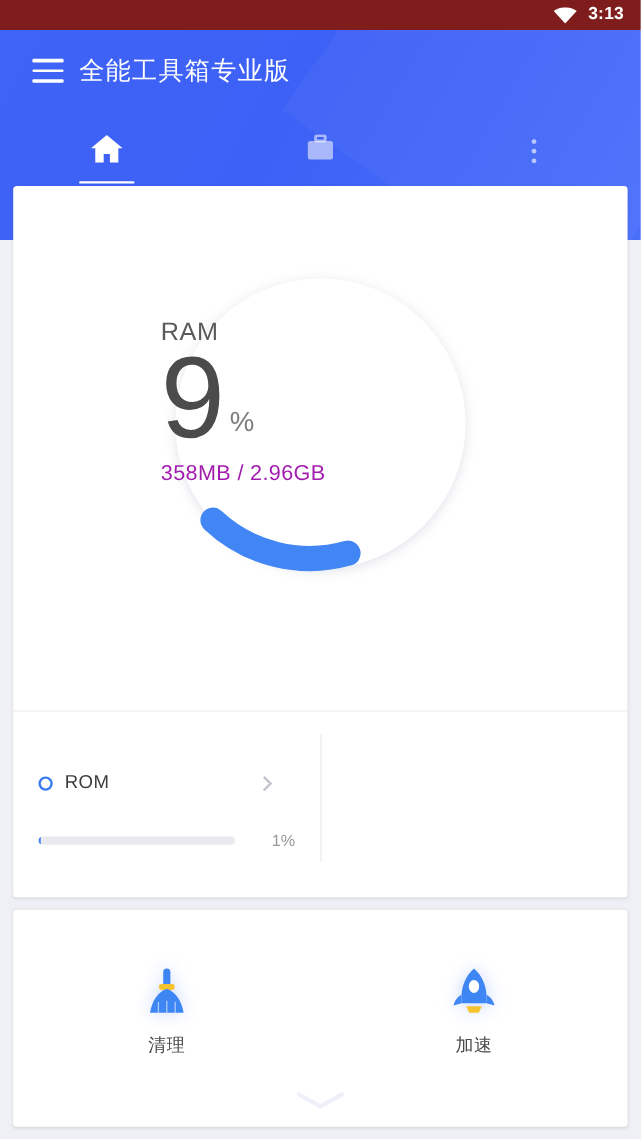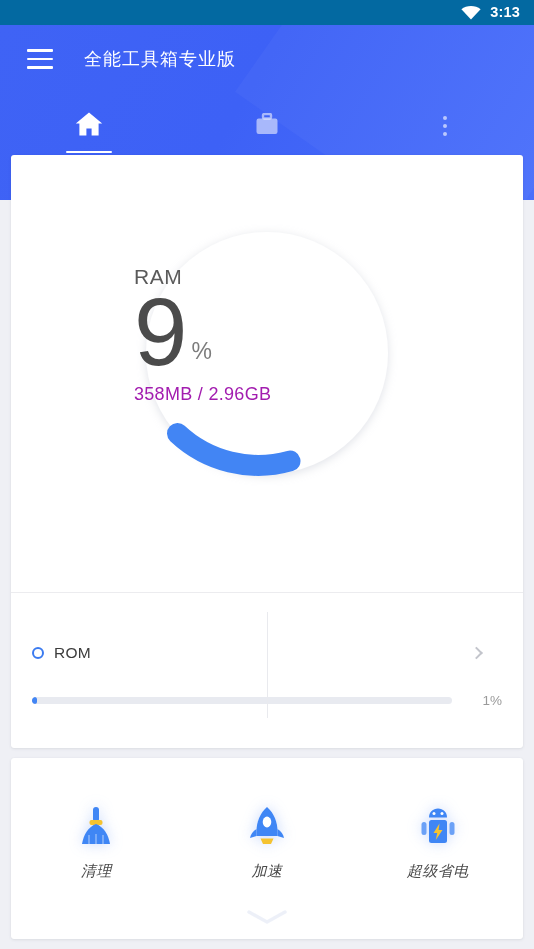--- a/index.html
+++ b/index.html
@@ -7,21 +7,21 @@
     width:534px; height:949px;
     background:#eff0f5;
     font-family:"Liberation Sans","DejaVu Sans",sans-serif;
     overflow:hidden;
   }
   #root { position:relative; width:534px; height:949px; }
 
   
   .statusbar {
     position:absolute; top:0; left:0; width:534px; height:25px;
-    background:#0369a1; display:flex; align-items:center;
+    background:#7f1d1d; display:flex; align-items:center;
     justify-content:flex-end; padding-right:14px; gap:9px;
   }
   .wifi-icon { display:block; }
   .status-time {
     color:#ffffff; font-size:14.5px; font-weight:bold;
     letter-spacing:.2px; line-height:1;
   }
 
   
   .header {
@@ -37,21 +37,21 @@
   .appbar {
     position:absolute; top:0; left:0; width:534px; height:68px;
     display:flex; align-items:center; padding-left:18px;
   }
   .hamburger {
     width:44px; height:44px; display:flex; flex-direction:column;
     justify-content:center; align-items:center; gap:6px; cursor:pointer;
   }
   .hamburger span { display:block; width:26px; height:2.5px; background:#fff; border-radius:1px; }
   .app-title {
-    color:#ffffff; font-size:18px; margin-left:22px; letter-spacing:1px;
+    color:#ffffff; font-size:21px; margin-left:4px; letter-spacing:1px;
   }
   .tabs {
     position:absolute; top:68px; left:0; width:534px; height:66px;
     display:flex; align-items:center;
   }
   .tab {
     flex:1; height:66px; position:relative;
     display:flex; align-items:center; justify-content:center; cursor:pointer;
   }
   .tab-underline {
@@ -95,21 +95,21 @@
   .hdivider {
     position:absolute; left:0; top:437px; width:512px; height:1px;
     background:#ececef;
   }
   .vdivider {
     position:absolute; left:256px; top:457px; width:1px; height:106px;
     background:#e9eaee;
   }
 
   
-  .stats { position:absolute; top:438px; left:0; width:512px; height:155px; display:flex;flex-direction:column; }
+  .stats { position:absolute; top:438px; left:0; width:512px; height:155px; display:flex; }
   .stat { flex:1; position:relative; cursor:pointer; }
   .stat-head {
     position:absolute; top:51px; left:21px; right:21px;
     display:flex; align-items:center;
   }
   .ring {
     width:12px; height:12px; border-radius:50%;
     border:2.6px solid #3b7bf0; box-sizing:border-box; display:block;
   }
   .stat-name { font-size:15.5px; color:#3c3c3c; margin-left:10px; letter-spacing:.3px; }
@@ -124,21 +124,21 @@
   }
   .bar {
     flex:1; height:7px; border-radius:4px; background:#e8eaf0; overflow:hidden; position:relative;
   }
   .bar-fill { position:absolute; left:0; top:0; height:100%; border-radius:4px; background:#4285f4; }
   .stat-val { font-size:13.5px; color:#9a9a9a; min-width:38px; text-align:right; }
 
   
   .actions {
     position:absolute; top:0; left:0; width:512px; height:160px;
-    display:flex; align-items:center;font-style:italic;
+    display:flex; align-items:center;
   }
   .action {
     flex:1; display:flex; flex-direction:column; align-items:center;
     gap:13px; cursor:pointer; padding-top:8px;
   }
   .action-icon {
     width:46px; height:46px; position:relative;
     display:flex; align-items:center; justify-content:center;
     filter:drop-shadow(0 0 7px rgba(90,140,245,.32));
   }
@@ -276,34 +276,20 @@
             <path d="M20 2 C27 8 30.5 17.5 30.5 26 L30.5 31 L9.5 31 L9.5 26 C9.5 17.5 13 8 20 2 Z" fill="#3f86f5"></path>
             <path d="M9.5 24 C6 26 3.5 29.5 3 33 L9.5 31 Z" fill="#3f86f5"></path>
             <path d="M30.5 24 C34 26 36.5 29.5 37 33 L30.5 31 Z" fill="#3f86f5"></path>
             <ellipse cx="20" cy="17" rx="4.3" ry="5.4" fill="#ffffff"></ellipse>
             <path d="M13.5 33.5 L26.5 33.5 L24 39 L16 39 Z" fill="#f5c330"></path>
           </svg>
         </span>
         <span class="action-label">加速</span>
       </div>
 
-      <div class="action">
-        <span class="action-icon">
-          <svg width="42" height="42" viewBox="0 0 42 42">
-            <path d="M12 12.5 C12 7 16 3.5 21 3.5 C26 3.5 30 7 30 12.5 Z" fill="#3f86f5"></path>
-            <circle cx="17" cy="8.5" r="1.5" fill="#ffffff"></circle>
-            <circle cx="25" cy="8.5" r="1.5" fill="#ffffff"></circle>
-            <rect x="12" y="15" width="18" height="23" rx="2.5" fill="#3f86f5"></rect>
-            <rect x="4.5" y="17" width="5" height="13" rx="2.5" fill="#6ba1f7"></rect>
-            <rect x="32.5" y="17" width="5" height="13" rx="2.5" fill="#6ba1f7"></rect>
-            <path d="M22.5 18.5 L16.5 28 L20.2 28 L18.8 35 L25.5 25 L21.6 25 Z" fill="#f5c330"></path>
-          </svg>
-        </span>
-        <span class="action-label">超级省电</span>
-      </div>
 
     </div>
 
     <span class="expand-chev">
       <svg width="46" height="16" viewBox="0 0 46 16">
         <path d="M5 3 L23 13 L41 3" fill="none" stroke="#dde3f3" stroke-width="3.5" stroke-linecap="round" stroke-linejoin="round"></path>
       </svg>
     </span>
   </div>
 

